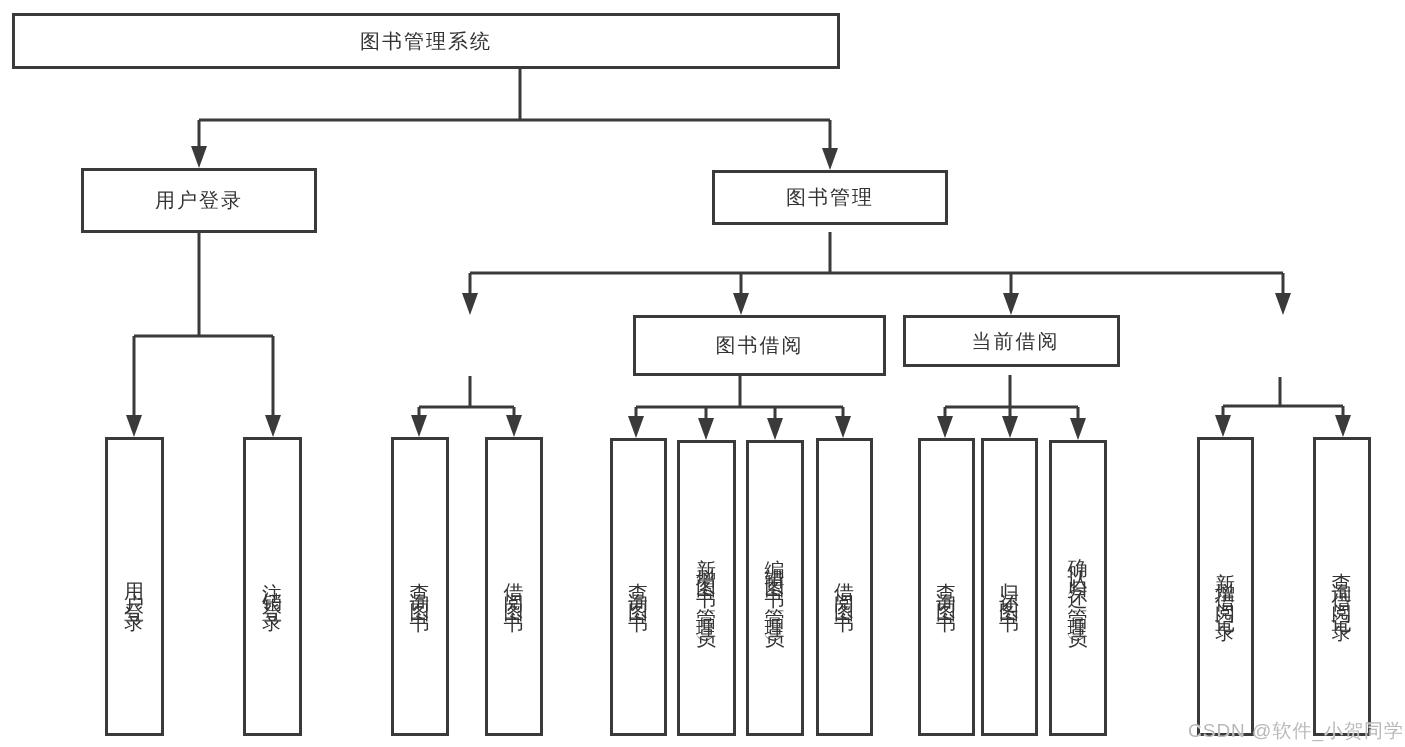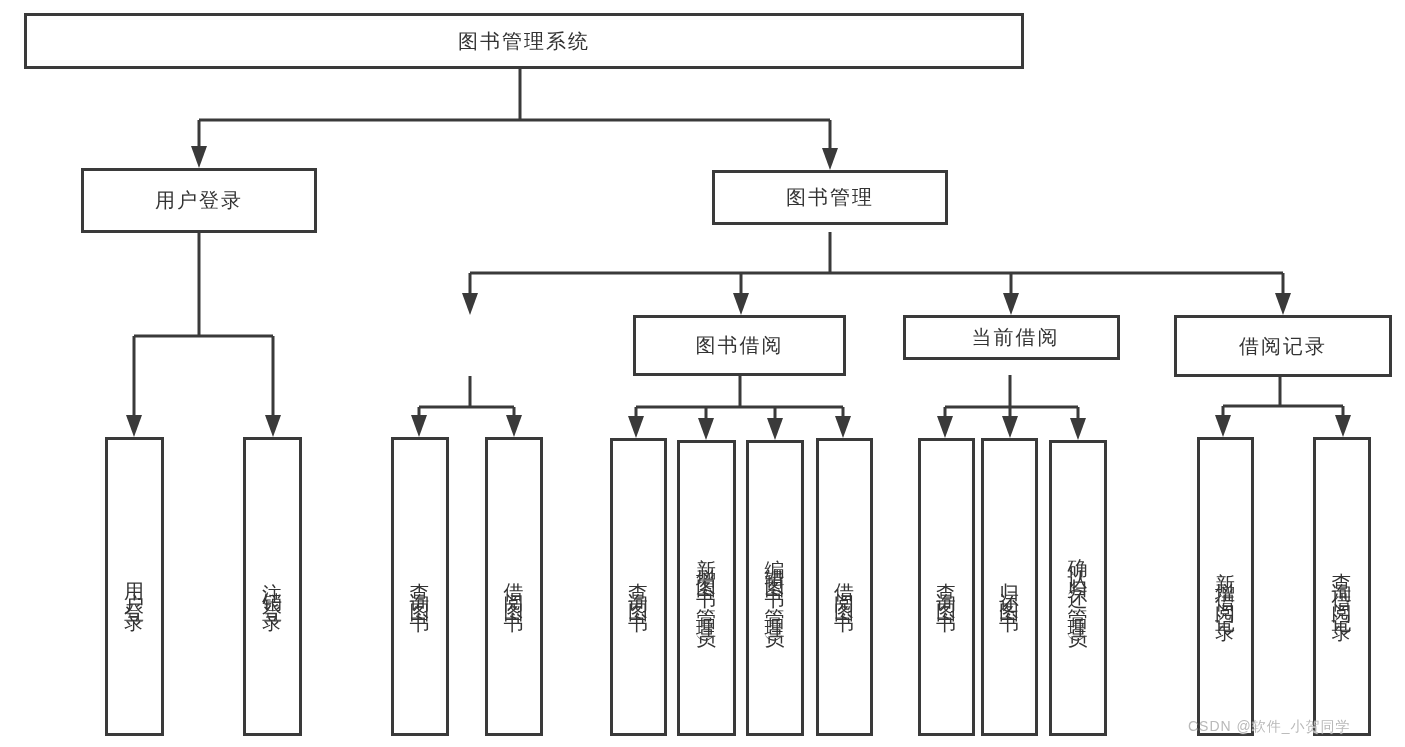--- a/index.html
+++ b/index.html
@@ -35,21 +35,21 @@
     writing-mode: vertical-rl;
     text-orientation: mixed;
     letter-spacing: 10px;
     line-height: 1;
     white-space: nowrap;
   }
   .watermark {
     position: absolute;
     left: 1188px;
     top: 718px;
-    font-size: 14px;
+    font-size: 19px;
     letter-spacing: 1px;
     color: var(--wm, #b9b9b9);
     text-shadow: 0 1px 1px #ffffff;
     white-space: nowrap;
     text-align: center;
   }
 </style>
 </head>
 <body>
 
@@ -81,39 +81,36 @@
       <path d="M767 418 L783 418 L775 440 Z"></path>
       <path d="M835 416 L851 416 L843 438 Z"></path>
       <path d="M937 416 L953 416 L945 438 Z"></path>
       <path d="M1002 416 L1018 416 L1010 438 Z"></path>
       <path d="M1070 418 L1086 418 L1078 440 Z"></path>
       <path d="M1215 415 L1231 415 L1223 437 Z"></path>
       <path d="M1335 415 L1351 415 L1343 437 Z"></path>
     </g>
   </svg>
 
-  <div class="node hnode" style="left:24px; top:13px; width:1000px; height:56px;">
+  <div class="node hnode" style="left:12px; top:13px; width:828px; height:56px;">
     <span>图书管理系统</span>
   </div>
 
   <div class="node hnode" style="left:81px; top:168px; width:236px; height:65px;">
     <span>用户登录</span>
   </div>
   <div class="node hnode" style="left:712px; top:170px; width:236px; height:55px;">
     <span>图书管理</span>
   </div>
 
-  <div class="node hnode" style="left:633px; top:315px; width:213px; height:61px;">
+  <div class="node hnode" style="left:633px; top:315px; width:253px; height:61px;">
     <span>图书借阅</span>
   </div>
-  <div class="node hnode" style="left:903px; top:315px; width:217px; height:45px;padding-left:8px;">
+  <div class="node hnode" style="left:903px; top:315px; width:217px; height:52px;padding-left:8px;">
     <span>当前借阅</span>
-  </div>
-  <div class="node hnode" style="left:1174px; top:315px; width:218px; height:62px;">
-    <span>借阅记录</span>
   </div>
 
   <div class="node vnode" style="left:105px; top:437px; width:59px; height:299px;">
     <span class="vtext">用户登录</span>
   </div>
   <div class="node vnode" style="left:243px; top:437px; width:59px; height:299px;">
     <span class="vtext">注销登录</span>
   </div>
 
   <div class="node vnode" style="left:391px; top:437px; width:58px; height:299px;">

